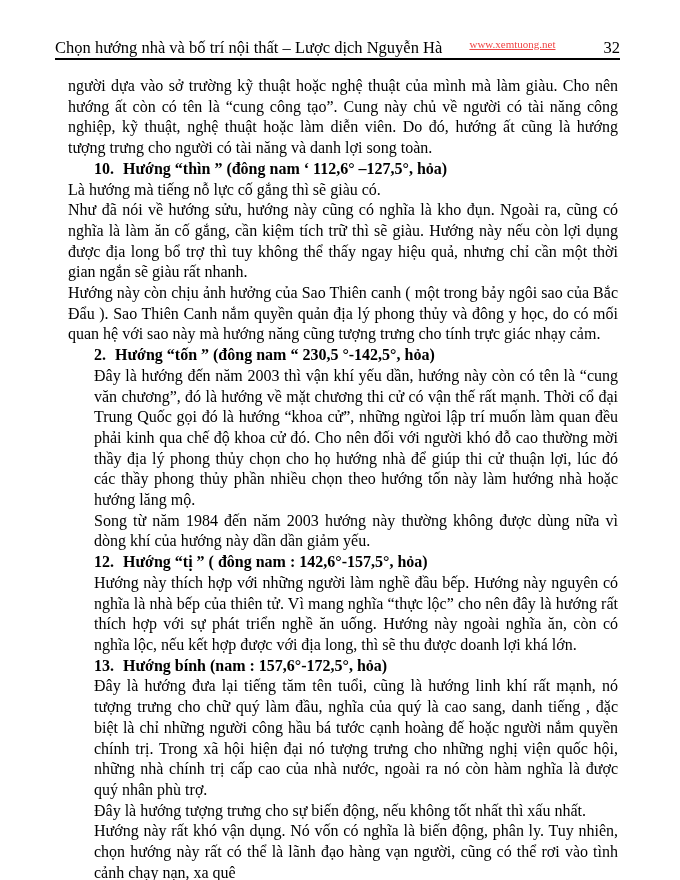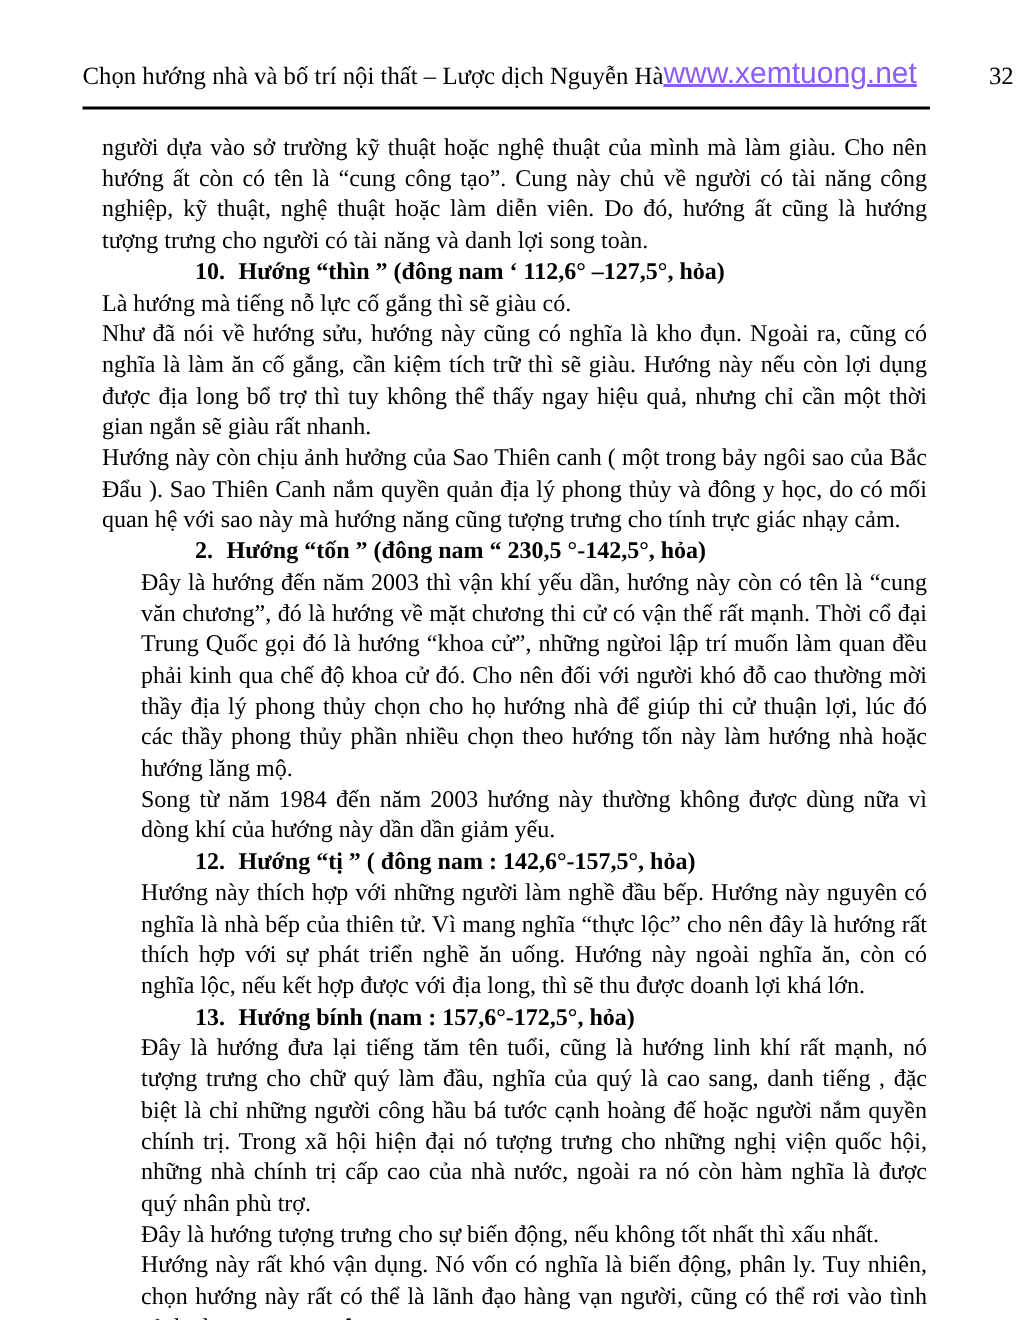--- a/index.html
+++ b/index.html
@@ -8,51 +8,50 @@
     height: 880px;
     background: #ffffff;
     color: #000000;
     font-family: "Liberation Serif", "DejaVu Serif", serif;
     overflow: hidden;
   }
   .page { position: relative; width: 680px; height: 880px; }
 
   .header {
     display: flex;
-    align-items: flex-end;
+    align-items: flex-start;
     margin: 38px 60px 0 55px;
     font-size: 16.5px;
-    padding-bottom: 10px;
     border-bottom: 2px solid #000000;
   }
   .header .title { flex: 1 1 auto; white-space: nowrap; }
   .header .link {
-    color: #8b5cf6;
+    color: #ef4444;
     text-decoration: underline;
-    font-family: Liberation Sans, sans-serif;
-    font-size: 20px;
+    font-family: Liberation Serif, serif;
+    font-size: 11px;
     white-space: nowrap;
   }
   .header .pagenum { margin-left: 48px; white-space: nowrap; }
 
   .content {
     margin: 16px 62px 0 68px;
     font-size: 16px;
     line-height: 20.7px;
   }
   .content p {
     margin: 0;
     text-align: justify;
   }
   .section-heading {
     font-weight: bold;
     margin: 0;
     white-space: nowrap;
   }
-  .section-heading .num { display: inline-block; margin-right: 9px; margin-left: 36px; }
+  .section-heading .num { display: inline-block; margin-right: 9px; }
   
   .heading-indent { padding-left: 26px; }
   
   .section-indented { margin-left: 26px; }
 </style>
 </head>
 <body>
 
 <div class="page">
 

